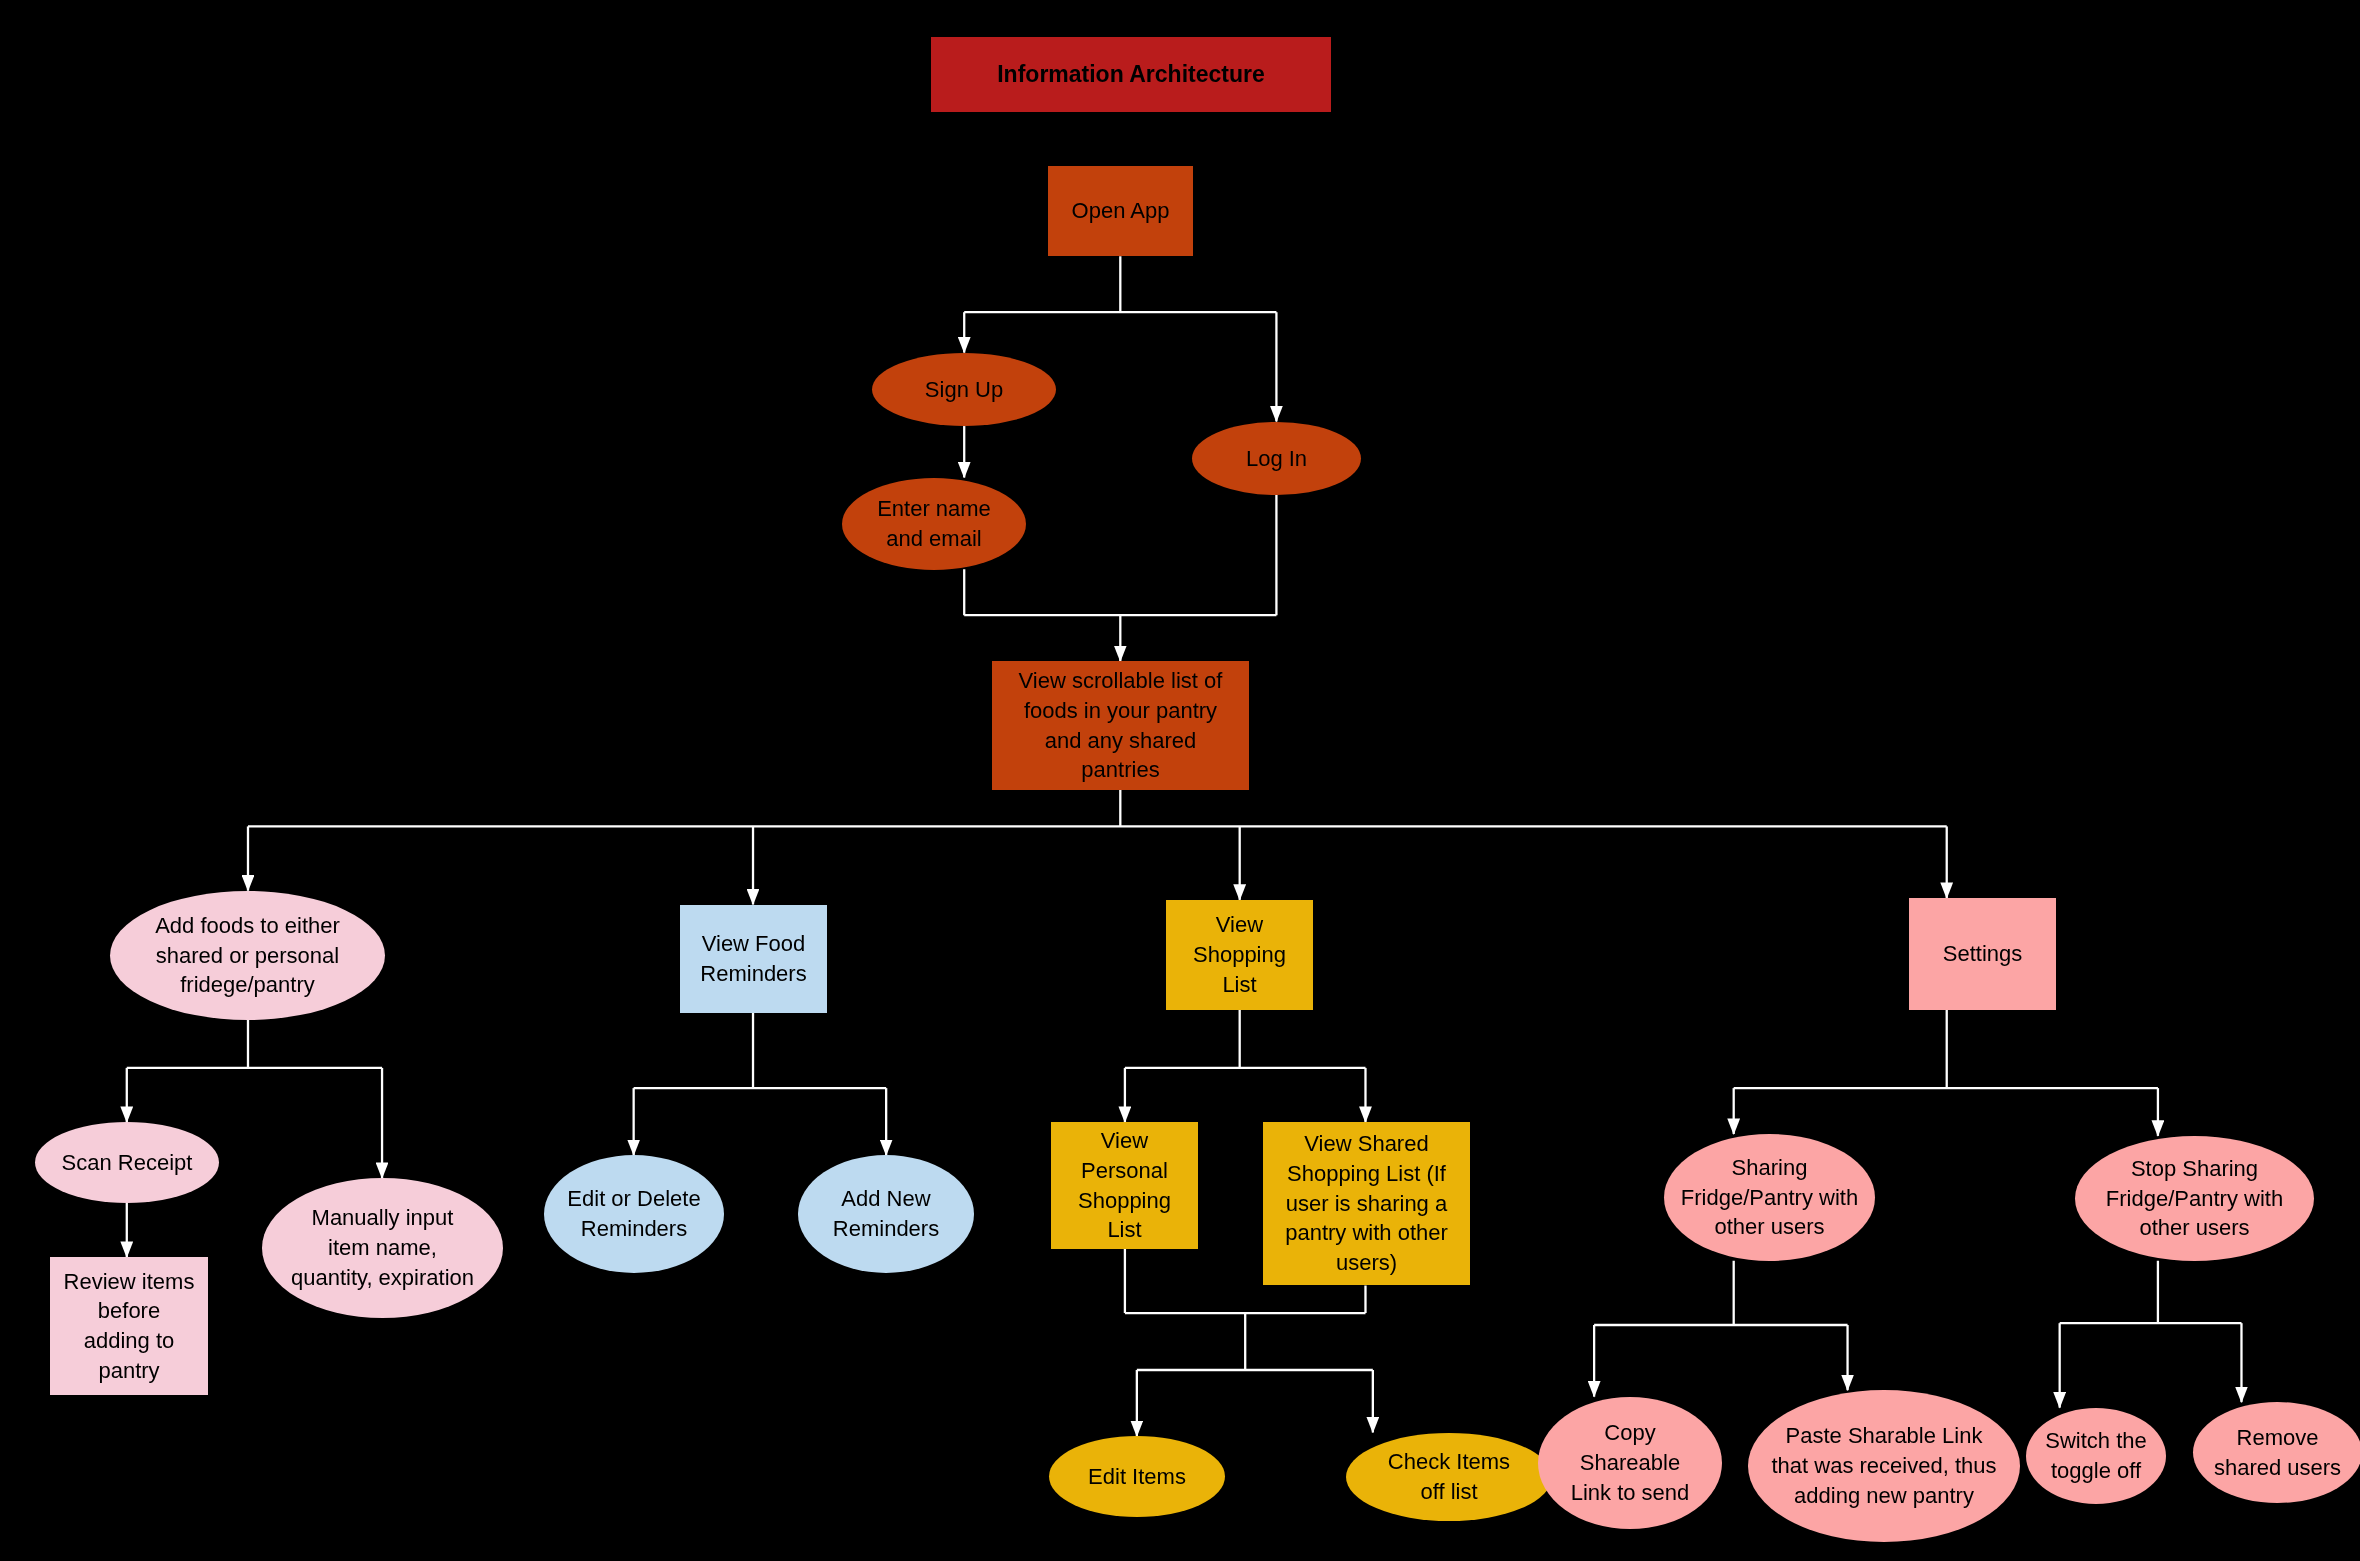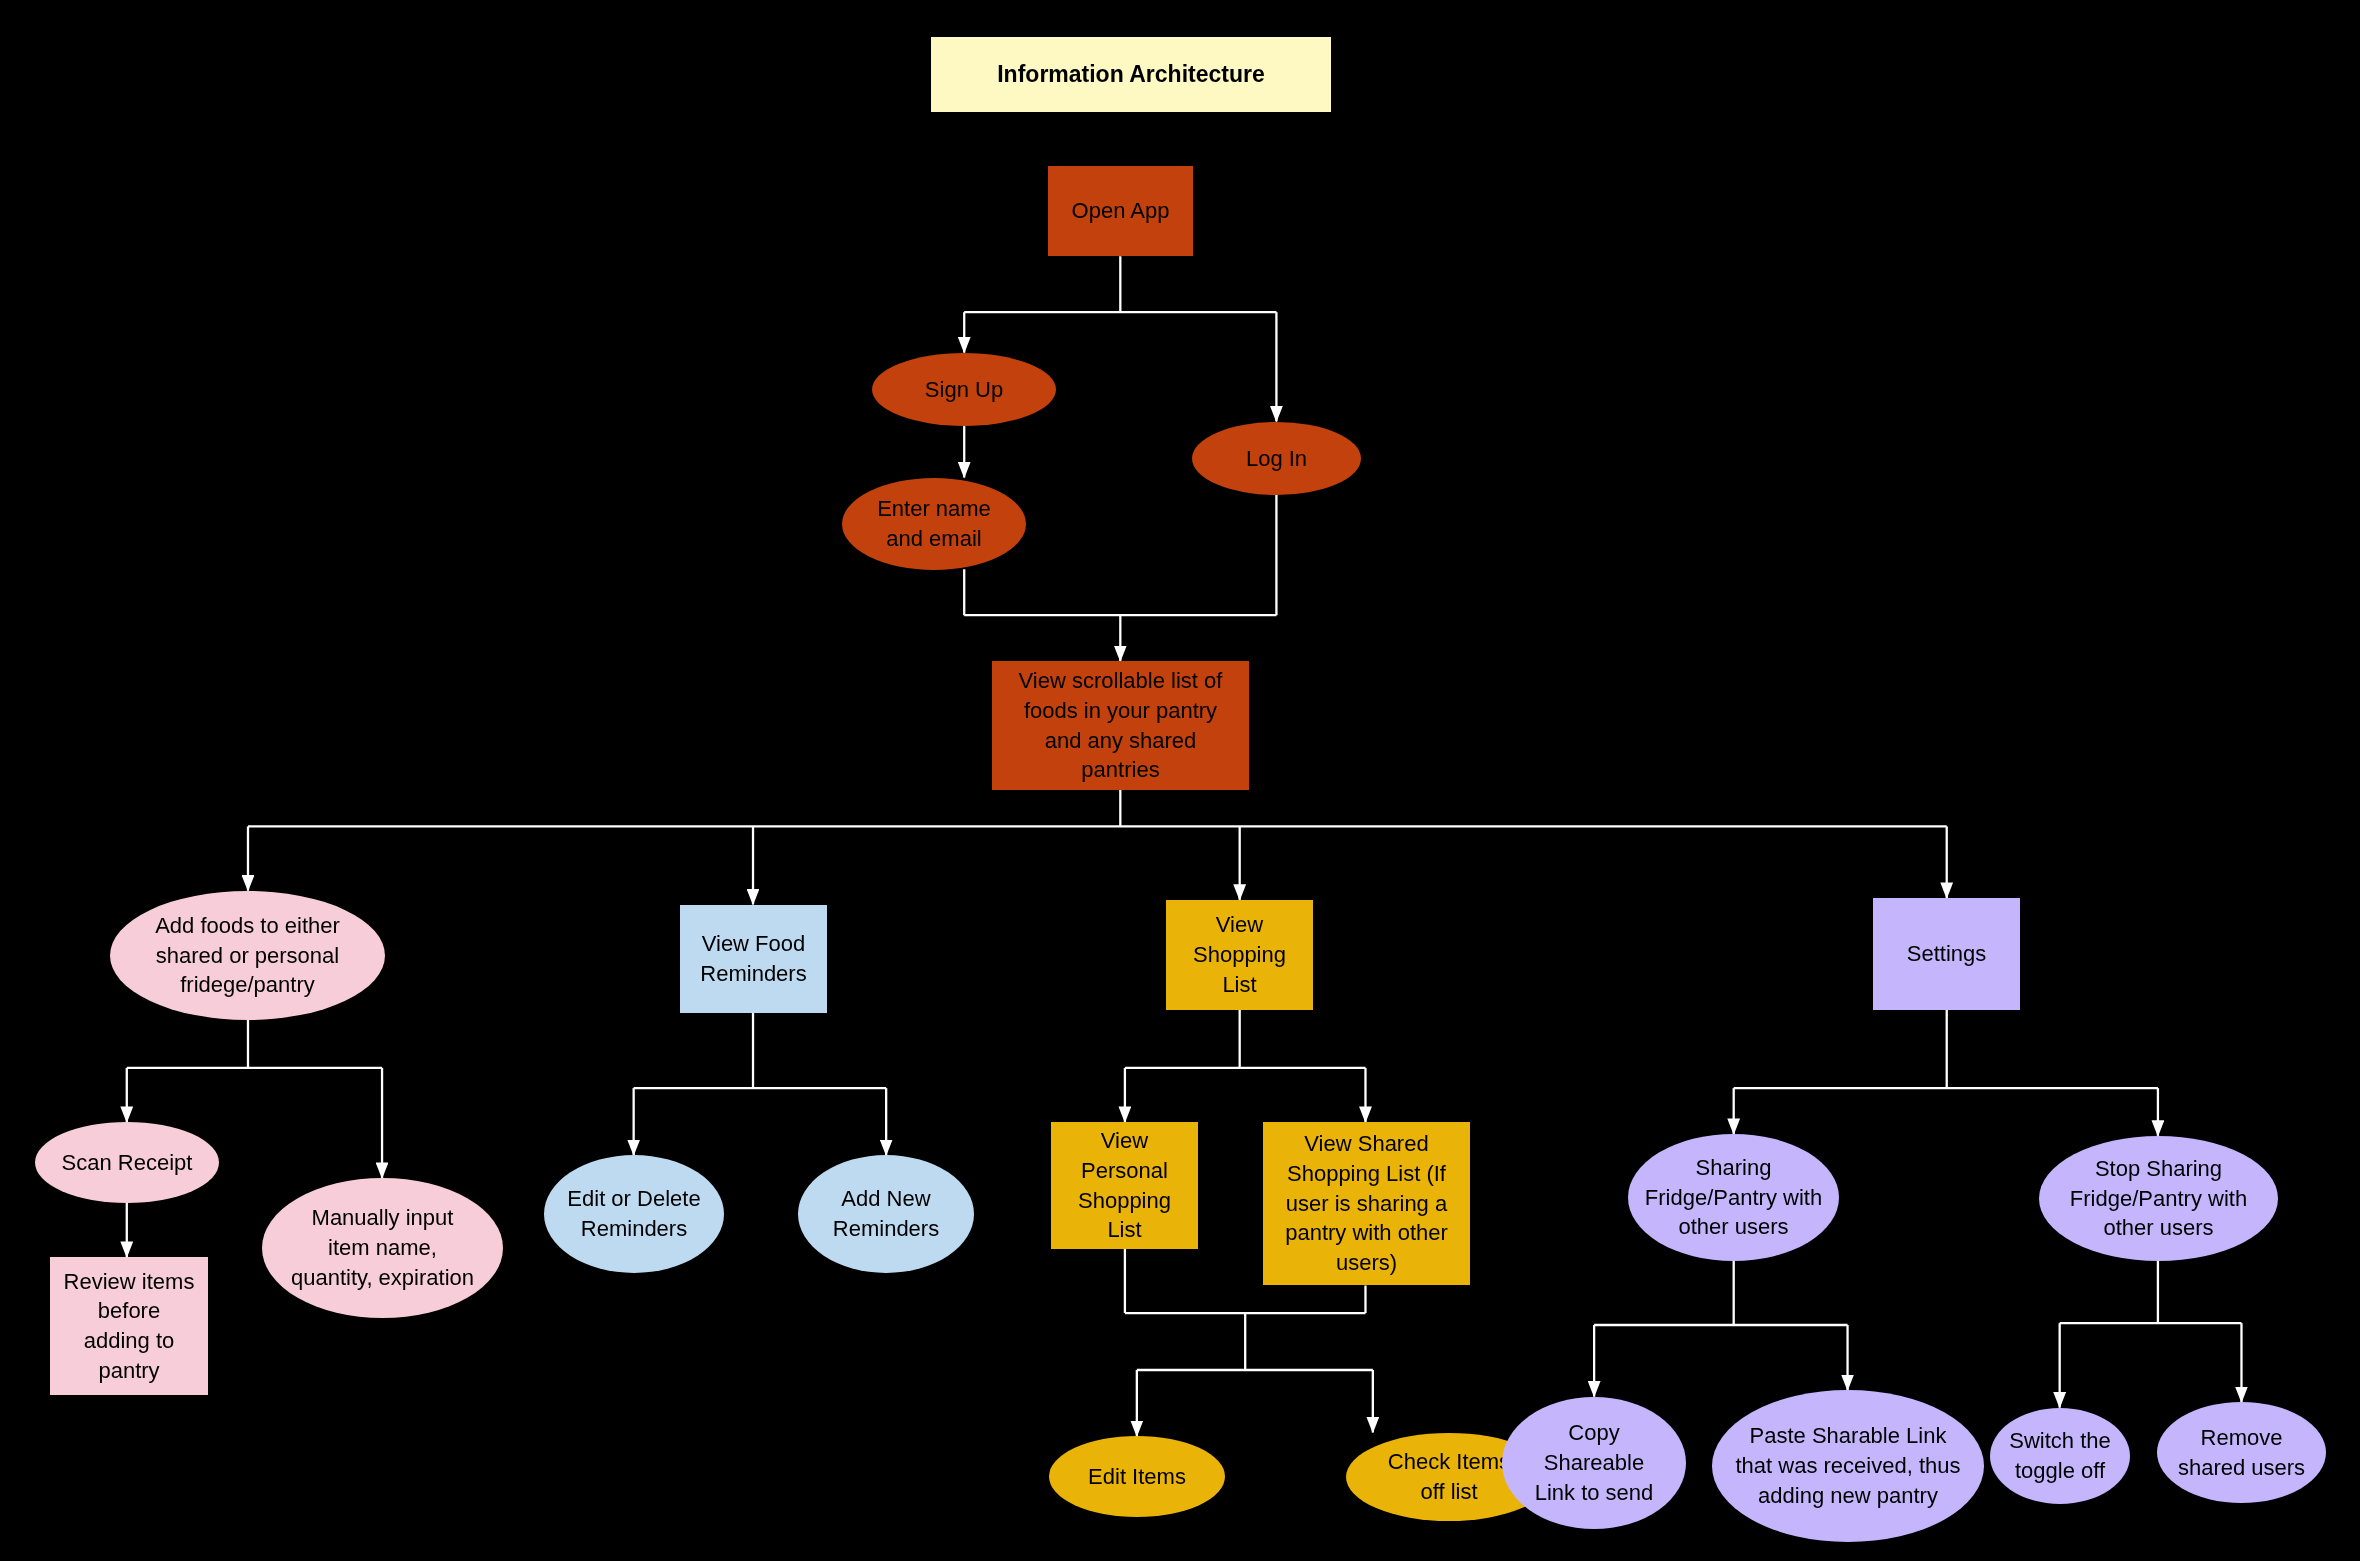--- a/index.html
+++ b/index.html
@@ -3,26 +3,26 @@
 <meta charset="utf-8">
 <style>
   html,body{margin:0;padding:0;background:#000;}
   .stage{position:relative;width:2360px;height:1561px;background:#000;overflow:hidden;
          font-family:"Liberation Sans", sans-serif;}
   .wires{position:absolute;left:0;top:0;}
   .node{position:absolute;display:flex;align-items:center;justify-content:center;
         text-align:center;font-size:22px;line-height:1.35;color:#000;
         box-sizing:border-box;padding:0 14.7px;}
   .ellipse{border-radius:50%;}
-  .title-box{background:#fef9c3;font-weight:bold;font-size:23px;}
+  .title-box{background:#b91c1c;font-weight:bold;font-size:23px;}
   .gray{background:#c2410c;text-align:center;}
   .pink{background:#f6cdd9;text-align:center;}
   .blue{background:#bddaf0;}
   .orange{background:#eab308;}
-  .green{background:#c4b5fd;}
+  .green{background:#fca5a5;margin-left:36px;}
 </style>
 </head>
 <body>
 
 <div class="stage">
 
   <svg class="wires" width="2360" height="1561" viewBox="0 0 2570 1700">
     <defs>
       <marker id="arrow" viewBox="0 0 18 14" refX="17" refY="7" markerWidth="18" markerHeight="14" markerUnits="userSpaceOnUse" orient="auto">
         <path d="M0,0 L18,7 L0,14 Z" fill="#ffffff"></path>

